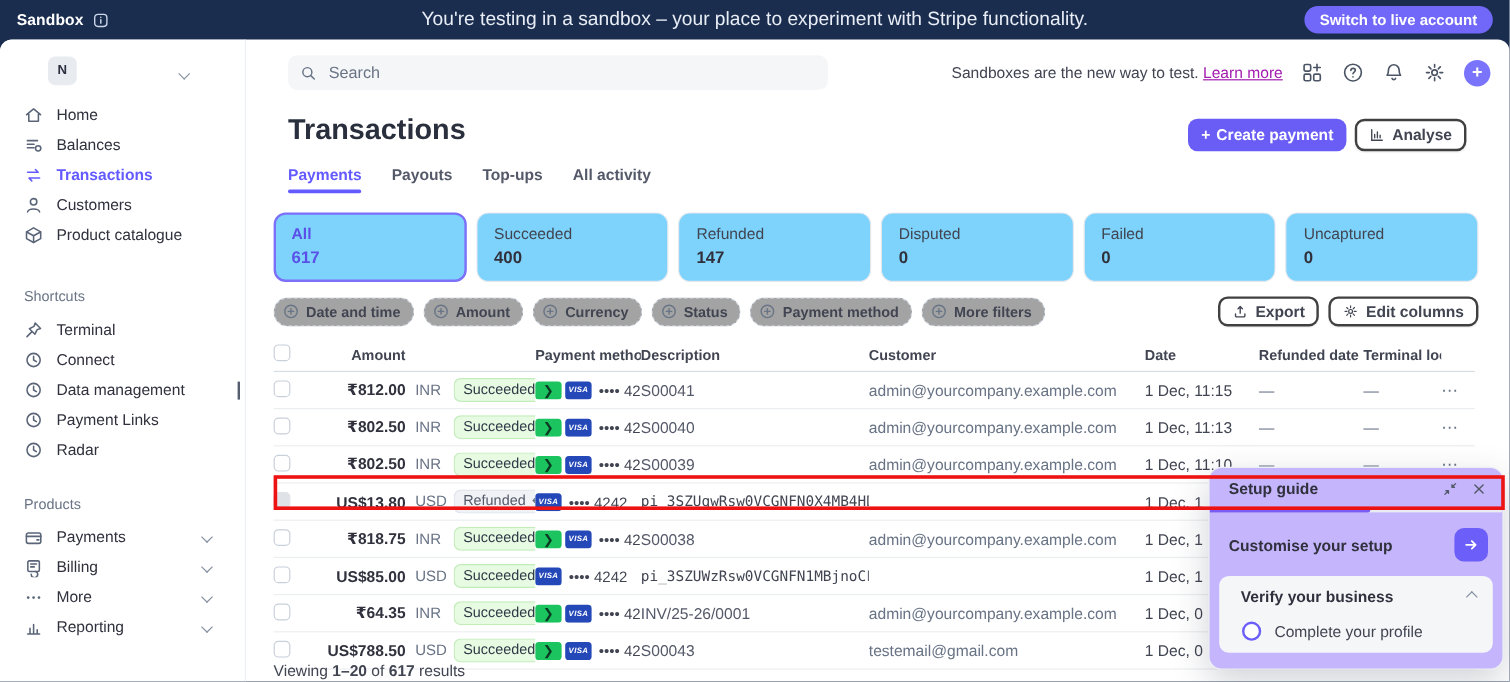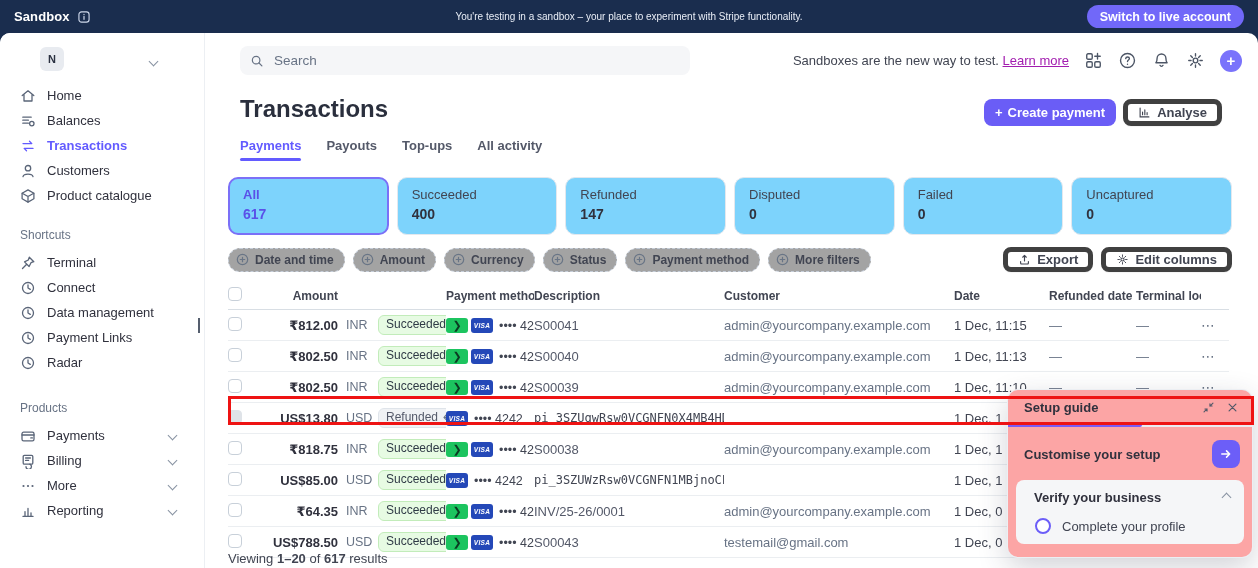--- a/index.html
+++ b/index.html
@@ -9,63 +9,63 @@
     font-family:"Liberation Sans","DejaVu Sans",sans-serif;
     -webkit-font-smoothing:antialiased;
   }
   .icon{display:inline-flex;flex:none}
   .icon svg{width:100%;height:100%}
 
   
   .banner{position:absolute;left:0;top:0;right:0;height:33px;display:flex;align-items:center;padding:0 14px;box-sizing:border-box;color:#fff;z-index:5}
   .banner-label{font-size:13px;font-weight:700;letter-spacing:.1px}
   .banner .icon{width:14px;height:14px;margin-left:7px;color:#cdd7ea}
-  .banner-msg{position:absolute;left:0;right:0;text-align:center;font-size:10px;color:#e8edf6;pointer-events:none}
+  .banner-msg{position:absolute;left:0;right:0;text-align:center;font-size:16px;color:#e8edf6;pointer-events:none}
   .switch-btn{margin-left:auto;background:#7168f9;color:#fff;border:none;border-radius:15px;height:23px;padding:0 13px;font-size:12.5px;font-weight:700;font-family:inherit;cursor:pointer;z-index:6}
 
   
   .surface{position:absolute;left:0;right:0;top:33px;bottom:0;background:#fff;border-radius:10px 10px 0 0;overflow:hidden}
 
   
   .sidebar{position:absolute;left:0;top:0;bottom:0;width:205px;border-right:1px solid #eceff3;background:#fff;box-sizing:border-box}
   .account{position:relative;display:flex;align-items:center;gap:8px;padding:14px 10px 12px 40px}
   .avatar{width:24px;height:24px;border-radius:6px;background:#e8ebf0;color:#2a3040;font-size:11px;font-weight:700;display:flex;align-items:center;justify-content:center;flex:none}
   .account-name{font-size:12px;font-weight:700;color:#30313d;line-height:1.25}
   .account-sub{font-size:11px;color:#687385;line-height:1.25}
   .account .chev{position:absolute;left:150px;top:25px}
   .chev{width:6px;height:6px;border-right:1.6px solid #8792a2;border-bottom:1.6px solid #8792a2;transform:rotate(45deg);display:inline-block}
   .chev.up{transform:rotate(-135deg)}
   .nav{}
   .nav-item{height:25px;display:flex;align-items:center;gap:11px;padding:0 28px 0 20px;font-size:13px;color:#30313d;cursor:pointer}
   .nav-item .icon{width:16px;height:16px;color:#5a6578}
   .nav-item.active{color:#635bff;font-weight:700}
   .nav-item.active .icon{color:#635bff}
   .nav-item .chev{margin-left:auto}
-  .section-label{font-size:12px;color:#687385;padding:0 20px;margin:20px 0 8px}
+  .section-label{font-size:12px;color:#687385;padding:0 20px;margin:32px 0 8px}
   .section-label.products{margin-top:26px}
 
   
   .text-cursor{position:absolute;left:198px;top:285px;width:1.5px;height:15px;background:#555e6e}
 
   
   .main{position:absolute;left:205px;right:0;top:0;bottom:0}
   .search{position:absolute;left:35px;top:13px;width:450px;height:29px;background:#f5f6f8;border-radius:8px;display:flex;align-items:center;padding:0 10px;box-sizing:border-box;gap:8px}
   .search .icon{width:14px;height:14px;color:#687385}
   .search input{border:none;outline:none;background:transparent;font-size:13.5px;color:#30313d;font-family:Liberation Sans, sans-serif;width:100%}
   .search input::placeholder{color:#687385}
   .topbar-right{position:absolute;right:16px;top:13px;height:29px;display:flex;align-items:center;gap:15px}
   .promo{font-size:13px;color:#414552}
   .promo a{color:#a21caf;text-decoration:underline;cursor:pointer}
   .tb-icon{width:19px;height:19px;color:#4c5565;background:none;border:none;padding:0;cursor:pointer;display:inline-flex}
   .tb-icon.add{width:22px;height:22px;border-radius:50%;background:#7a73fb;color:#fff;align-items:center;justify-content:center;font-size:15px;font-weight:700}
 
   .page-title{position:absolute;left:35px;top:62px;font-size:24px;font-weight:700;color:#2a2f3d}
   .page-actions{position:absolute;right:36px;top:66px;display:flex;gap:7px}
   .btn-primary{background:#6a5df6;color:#fff;border:none;border-radius:8px;height:27px;padding:0 11px;font-size:13px;font-weight:700;font-family:inherit;display:inline-flex;align-items:center;gap:5px;cursor:pointer}
-  .btn-secondary{background:#fff;color:#414552;border:5px solid #404040;border-radius:8px;height:27px;padding:0 10px;font-size:13px;font-weight:700;font-family:inherit;display:inline-flex;align-items:center;gap:6px;box-shadow:0 1px 1px rgba(0,0,0,.05);cursor:pointer}
+  .btn-secondary{background:#fff;color:#414552;border:2px solid #404040;border-radius:8px;height:27px;padding:0 10px;font-size:13px;font-weight:700;font-family:inherit;display:inline-flex;align-items:center;gap:6px;box-shadow:0 1px 1px rgba(0,0,0,.05);cursor:pointer}
   .btn-secondary .icon{width:13px;height:13px;color:#414552}
 
   .tabs{position:absolute;left:35px;top:105px;display:flex;gap:25px}
   .tab{font-size:13px;font-weight:700;color:#545969;position:relative;padding-bottom:8px;cursor:pointer}
   .tab.active{color:#635bff}
   .tab.active::after{content:"";position:absolute;left:0;right:0;bottom:0;height:3px;border-radius:2px;background:#635bff}
 
   .cards{position:absolute;left:23px;right:26px;top:144px;display:flex;gap:8px}
   .card{flex:1;border:1px solid #e3e8ee;border-radius:10px;padding:9px 14px;background:#7dd3fc;box-sizing:border-box;height:58px;cursor:pointer}
   .card .card-label{font-size:13px;color:#414552}
@@ -101,21 +101,21 @@
   .col-desc{color:#545969}
   .col-desc.mono{font-family:"DejaVu Sans Mono","Liberation Mono",monospace;font-size:12px;color:#414552}
   .col-cust{color:#687385}
   .col-date{color:#414552}
   .col-dash{color:#687385}
   .col-dots{color:#687385;font-size:14px;letter-spacing:1px;cursor:pointer}
   .tfoot{position:absolute;left:23px;top:518px;font-size:13px;color:#414552}
   .tfoot b{font-weight:700}
 
   
-  .popup{position:absolute;left:1008px;top:390px;width:244px;height:167px;background:#fca5a5;border-radius:10px;box-shadow:0 0 0 1px #eceff3,0 10px 30px rgba(42,47,69,.22);z-index:40;overflow:hidden}
+  .popup{position:absolute;left:1008px;top:390px;width:244px;height:167px;background:#c4b5fd;border-radius:10px;box-shadow:0 0 0 1px #eceff3,0 10px 30px rgba(42,47,69,.22);z-index:40;overflow:hidden}
   .popup-head{display:flex;align-items:center;padding:10px 13px 8px 16px}
   .popup-title{font-size:13px;font-weight:700;color:#30313d;flex:1}
   .popup-head .icon{width:13px;height:13px;color:#545969;margin-left:11px;cursor:pointer}
   .progress{height:4px;background:#e9edf2;width:100%}
   .progress-fill{height:100%;background:#7a5cf5;border-radius:0 2px 2px 0}
   .customise{display:flex;align-items:center;padding:13px 12px 10px 16px}
   .customise-label{font-size:13px;font-weight:700;color:#30313d;flex:1}
   .arrow-btn{width:28px;height:28px;border-radius:8px;background:#6c5ef8;border:none;color:#fff;display:flex;align-items:center;justify-content:center;cursor:pointer}
   .arrow-btn .icon{width:14px;height:14px}
   .guide-section{margin:2px 8px 8px;background:#f5f6f8;border-radius:8px;padding:10px 10px 8px}

